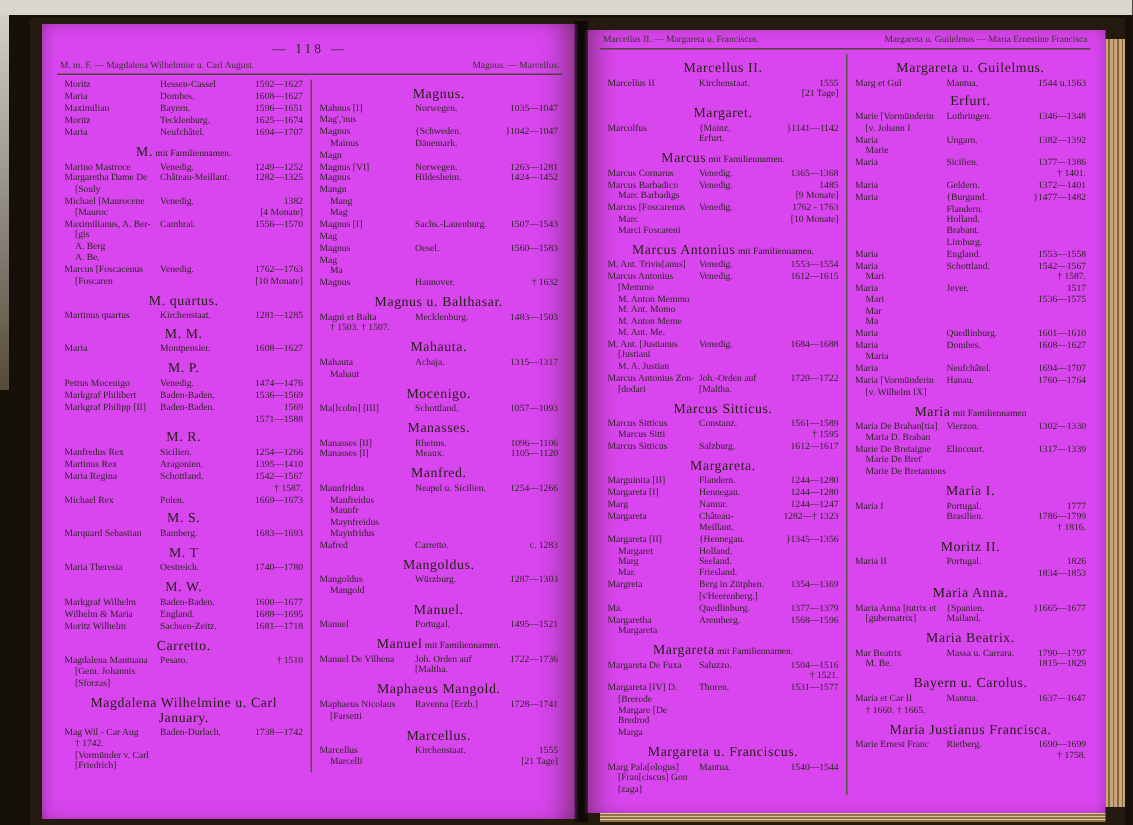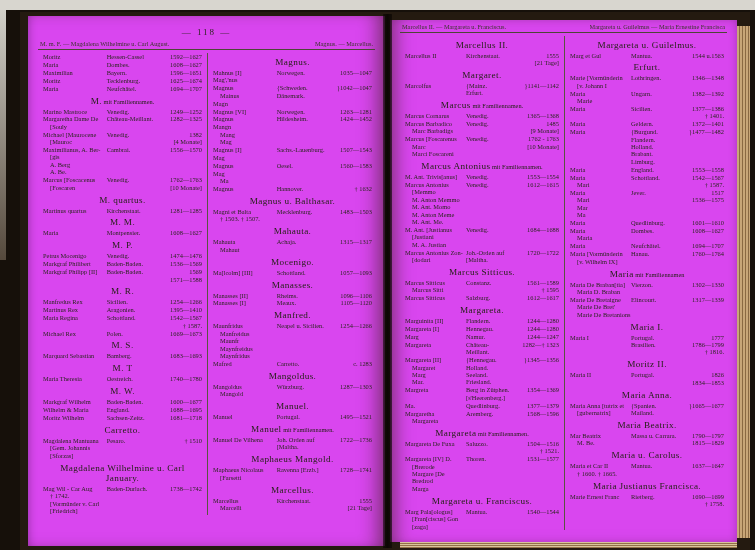--- a/index.html
+++ b/index.html
@@ -644,21 +644,21 @@
           <div class="d">}1665—1677</div>
         </div>
         <div class="sec-h"><span>Maria Beatrix.</span></div>
         <div class="row">
           <div class="n">Mar Beatrix
 M. Be.</div>
           <div class="p">Massa u. Carrara.</div>
           <div class="d">1790—1797
 1815—1829</div>
         </div>
-        <div class="sec-h"><span>Maria u. Carolus.</span></div>
+        <div class="sec-h"><span>Bayern u. Carolus.</span></div>
         <div class="row">
           <div class="n">Maria et Car II
 † 1660.   † 1665.</div>
           <div class="p">Mantua.</div>
           <div class="d">1637—1647</div>
         </div>
         <div class="sec-h"><span>Maria Justianus Francisca.</span></div>
         <div class="row">
           <div class="n">Marie Ernest Franc</div>
           <div class="p">Rietberg.</div>

